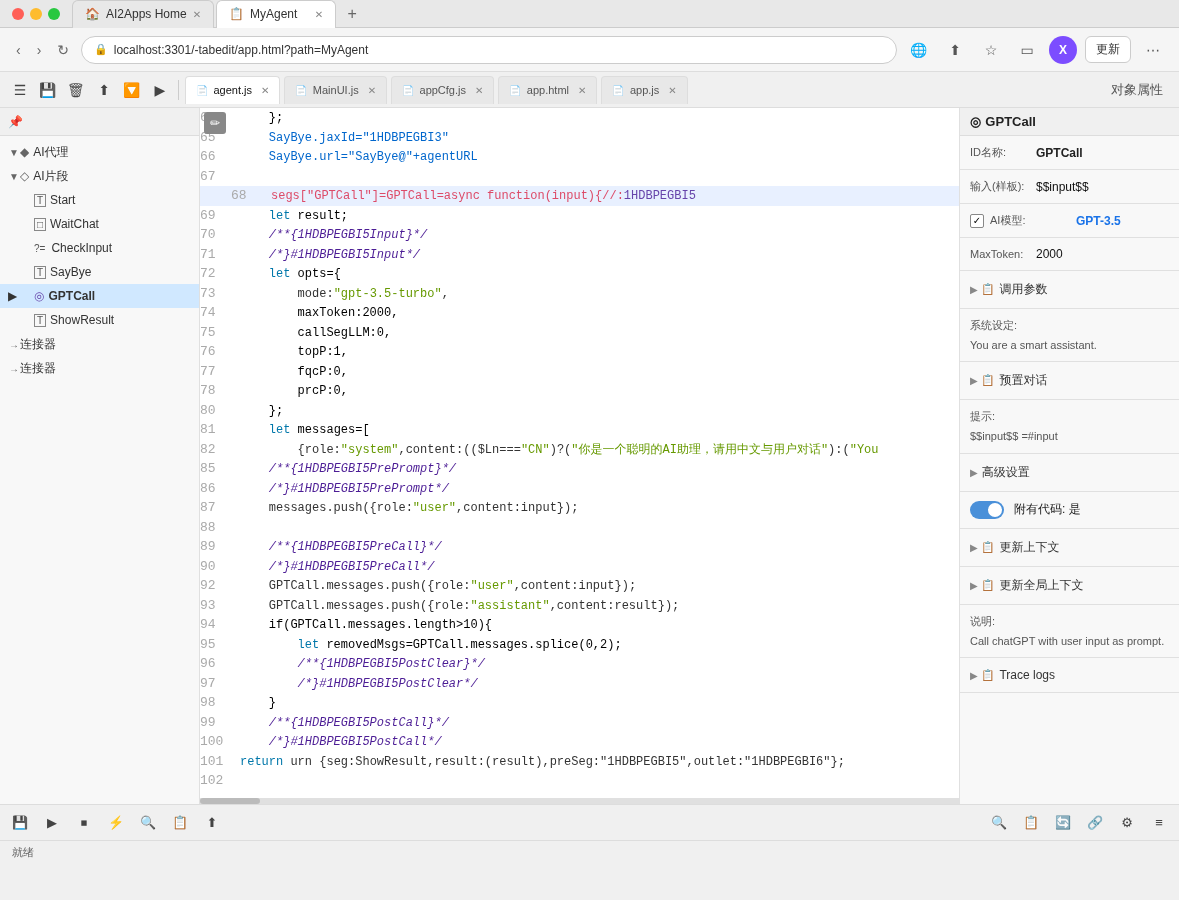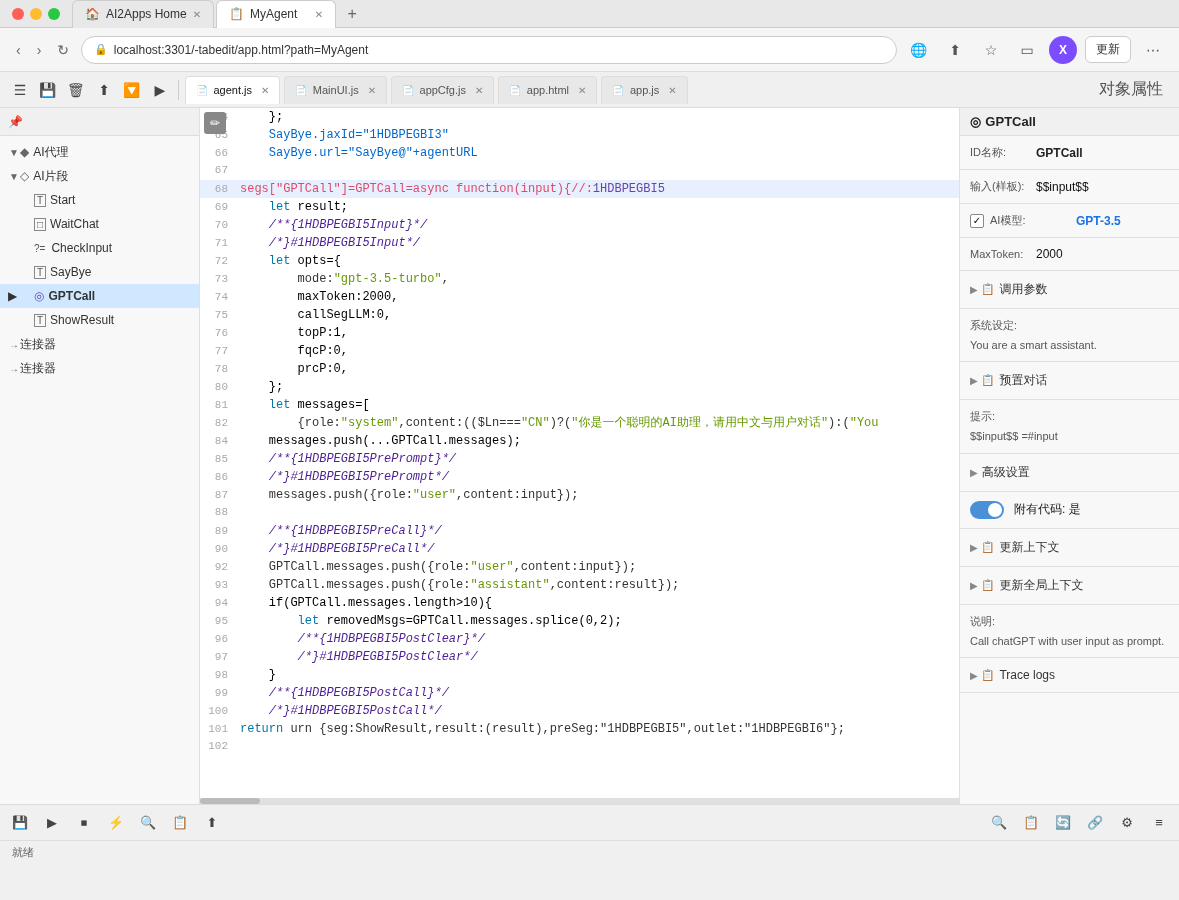--- a/index.html
+++ b/index.html
@@ -49,22 +49,22 @@
     .tree-item { display: flex; align-items: center; height: 24px; padding: 0 8px; cursor: pointer; font-size: 12px; color: #333; }
     .tree-item.selected { background: #d0e8ff; }
     .tree-item .arrow { width: 12px; display: inline-flex; align-items: center; justify-content: center; font-size: 10px; color: #666; }
     .tree-item .item-icon { margin-right: 4px; font-size: 12px; color: #666; }
     .tree-item .item-label { font-size: 12px; }
 
     
     .code-editor { flex: 1; display: flex; flex-direction: column; background: white; overflow: hidden; }
     .code-content { flex: 1; overflow-y: auto; font-family: 'Courier New', Courier, monospace; font-size: 12px; line-height: 1.5; }
     .code-line { display: flex; align-items: baseline; min-height: 18px; }
-    .code-line.highlighted { background: #e8f0ff; }
-    .line-num { width: 36px; min-width: 36px; text-align: right; padding-right: 8px; color: #aaa; user-select: none; font-size: 11px; }
+    .code-line.highlighted { background: #e8f0ff; padding-left: 31px; }
+    .line-num { width: 36px; min-width: 36px; text-align: left; padding-right: 8px; color: #aaa; user-select: none; font-size: 13px; }
     .line-content { flex: 1; padding: 0 4px; white-space: pre; }
     .scrollbar-track { height: 6px; background: #e0e0e0; }
     .scrollbar-thumb { height: 6px; width: 60px; background: #bbb; border-radius: 3px; }
 
     
     .kw { color: #0077aa; }
     .fn { color: #dd4a68; }
     .str { color: #669900; }
     .comment { color: #4c1d95; font-style: italic; }
     .var { color: #333; }
@@ -167,21 +167,21 @@
         <span>app.html</span>
         <span class="tab-close">✕</span>
       </div>
       <div class="file-tab">
         <span style="font-size:10px;">📄</span>
         <span>app.js</span>
         <span class="tab-close">✕</span>
       </div>
     </div>
     <div style="flex:1"></div>
-    <span style="font-size:16px;color:#555;padding-right:8px;">对象属性</span>
+    <span style="font-size:13px;color:#555;padding-right:8px;">对象属性</span>
   </div>
 
   <div class="main-area">
 
     <div class="sidebar">
       <div style="height:28px;background:#f0f0f0;display:flex;align-items:center;padding:0 8px;border-bottom:1px solid #ddd;">
         <span style="font-size:12px;color:#555;">📌</span>
       </div>
       <div class="sidebar-tree">
 
@@ -321,24 +321,20 @@
               <span class="line-num">80</span>
               <span class="line-content">    };</span>
             </div>
             <div class="code-line">
               <span class="line-num">81</span>
               <span class="line-content">    <span class="kw">let</span> messages=[</span>
             </div>
             <div class="code-line">
               <span class="line-num">82</span>
               <span class="line-content"><span class="punc">        {role:</span><span class="str">"system"</span><span class="punc">,content:((</span><span class="var">$Ln===</span><span class="str">"CN"</span><span class="punc">)?(</span><span class="str">"你是一个聪明的AI助理，请用中文与用户对话"</span><span class="punc">):(</span><span class="str">"You</span></span>
-            </div>
-            <div class="code-line">
-              <span class="line-num">84</span>
-              <span class="line-content">    messages.push(...GPTCall.messages);</span>
             </div>
             <div class="code-line">
               <span class="line-num">85</span>
               <span class="line-content"><span class="comment">    /**{1HDBPEGBI5PrePrompt}*/</span></span>
             </div>
             <div class="code-line">
               <span class="line-num">86</span>
               <span class="line-content"><span class="comment">    /*}#1HDBPEGBI5PrePrompt*/</span></span>
             </div>
             <div class="code-line">

